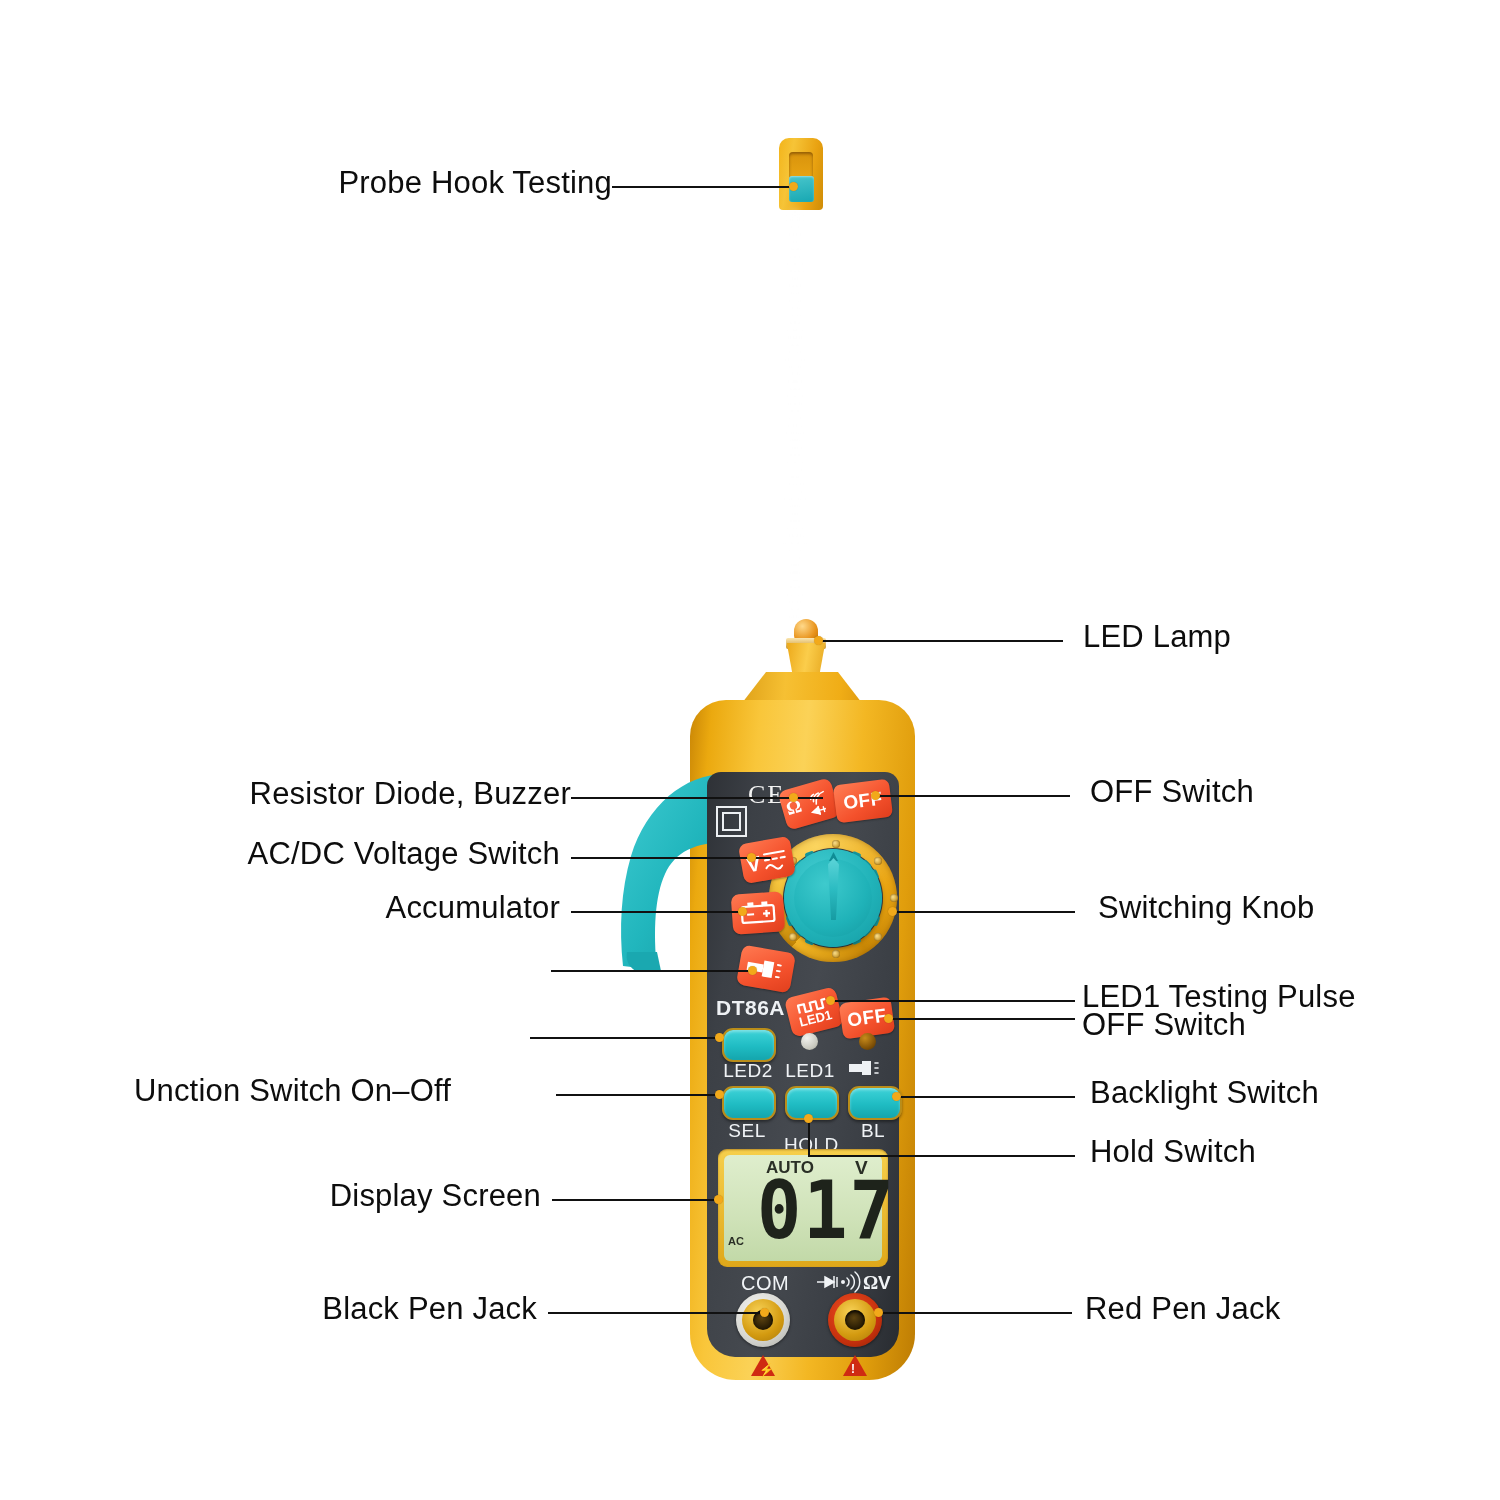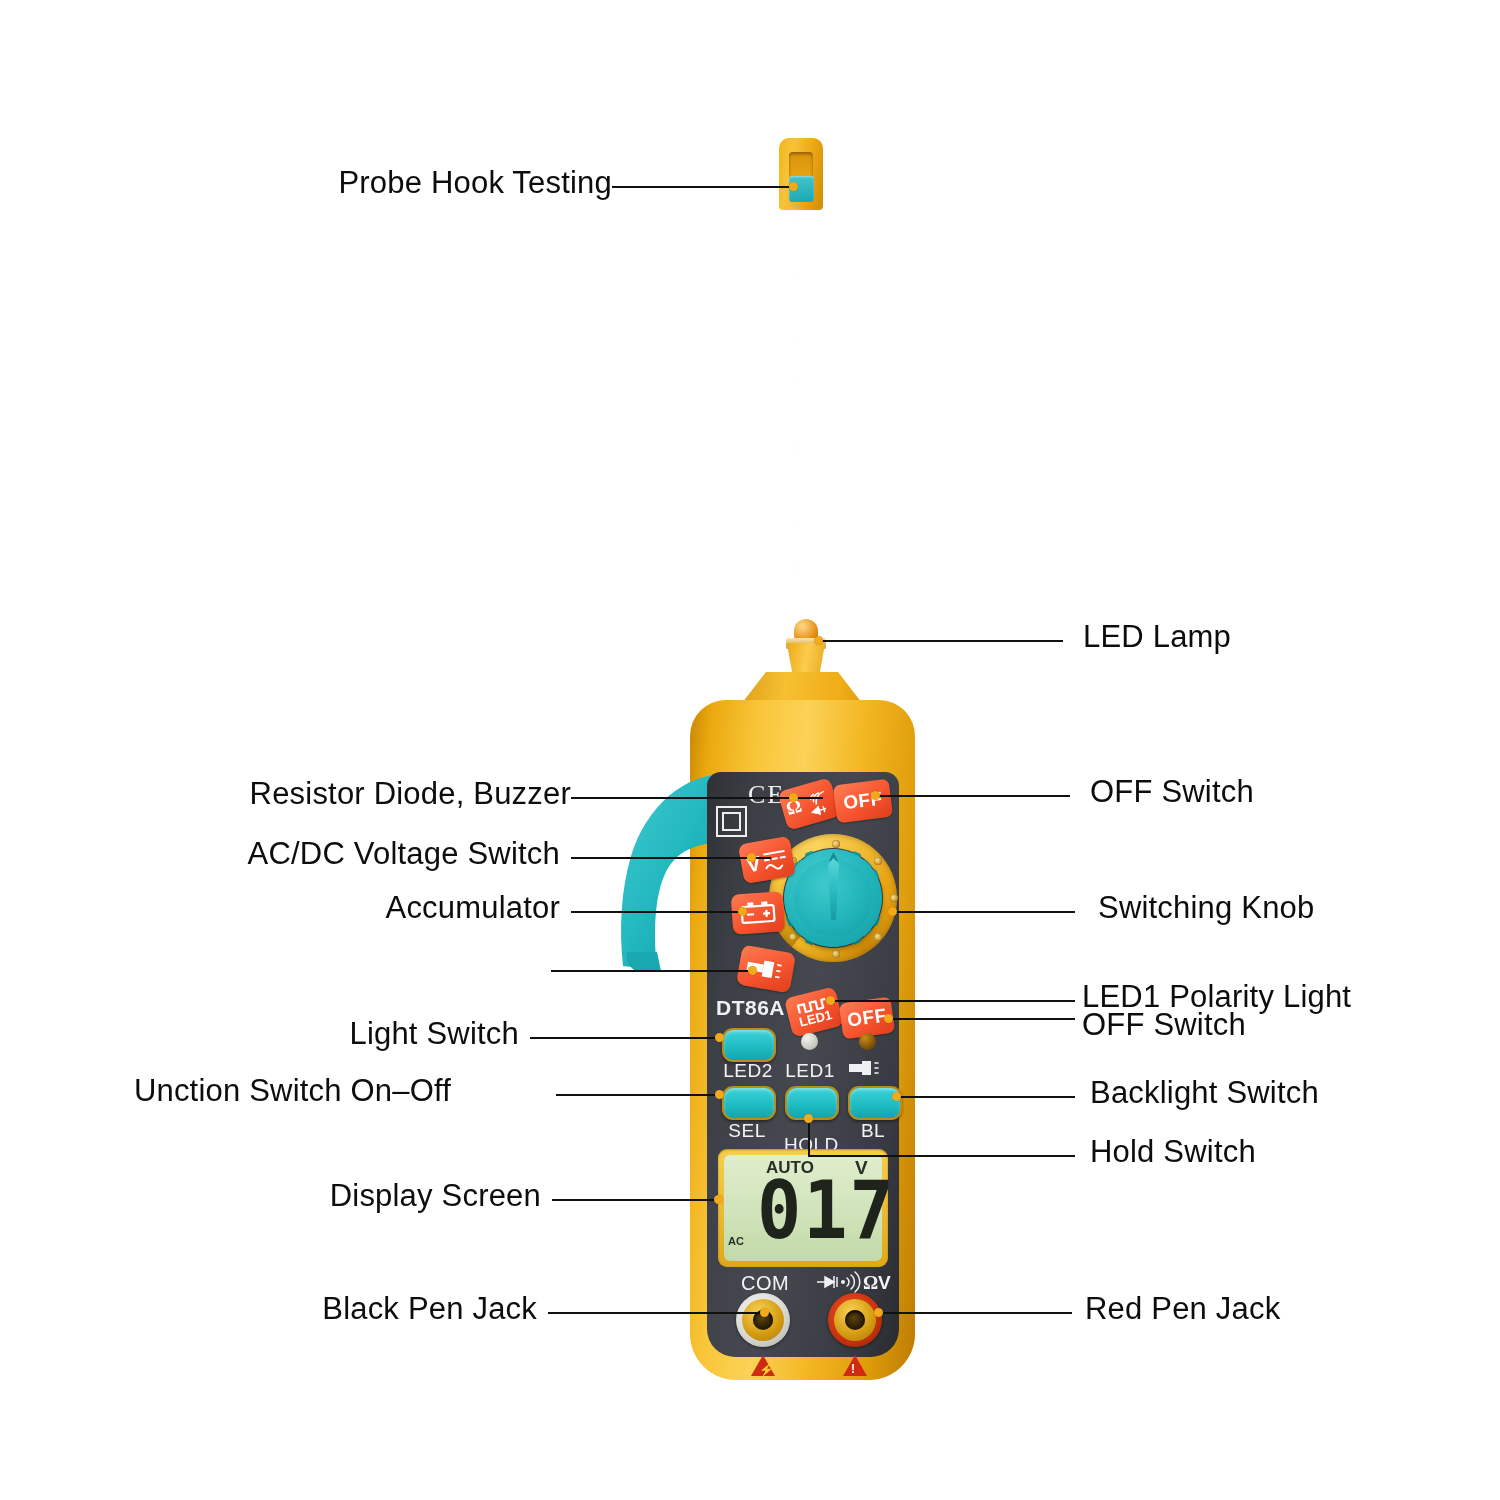--- a/index.html
+++ b/index.html
@@ -664,35 +664,34 @@
 
   <div class="callout right-align" style="left:40px;  top:166px;  width:572px;">Probe Hook Testing</div>
 
   <div class="callout right-align" style="left:40px;  top:777px;  width:531px;">Resistor Diode, Buzzer</div>
 
   <div class="callout right-align" style="left:40px;  top:837px;  width:520px;">AC/DC Voltage Switch</div>
 
   <div class="callout right-align" style="left:40px;  top:891px;  width:520px;">Accumulator</div>
 
 
-  <div class="callout right-align" style="left:40px;  top:1017px; width:479px;">Light Switch</div>
 
   <div class="callout right-align" style="left:40px;  top:1074px; width:505px;text-align:center;">Unction Switch On–Off</div>
 
   <div class="callout right-align" style="left:40px;  top:1179px; width:501px;">Display Screen</div>
 
   <div class="callout right-align" style="left:40px;  top:1292px; width:497px;">Black Pen Jack</div>
 
   <div class="callout left-align" style="left:1083px; top:620px;">LED Lamp</div>
 
   <div class="callout left-align" style="left:1090px; top:775px;">OFF Switch</div>
 
   <div class="callout left-align" style="left:1098px; top:891px;">Switching Knob</div>
 
-  <div class="callout left-align" style="left:1082px; top:980px;">LED1 Polarity Light</div>
+  <div class="callout left-align" style="left:1082px; top:980px;">LED1 Testing Pulse</div>
 
   <div class="callout left-align" style="left:1082px; top:1008px;">OFF Switch</div>
 
   <div class="callout left-align" style="left:1090px; top:1076px;">Backlight Switch</div>
 
   <div class="callout left-align" style="left:1090px; top:1135px;">Hold Switch</div>
 
   <div class="callout left-align" style="left:1085px; top:1292px;">Red Pen Jack</div>
 
 </div>

